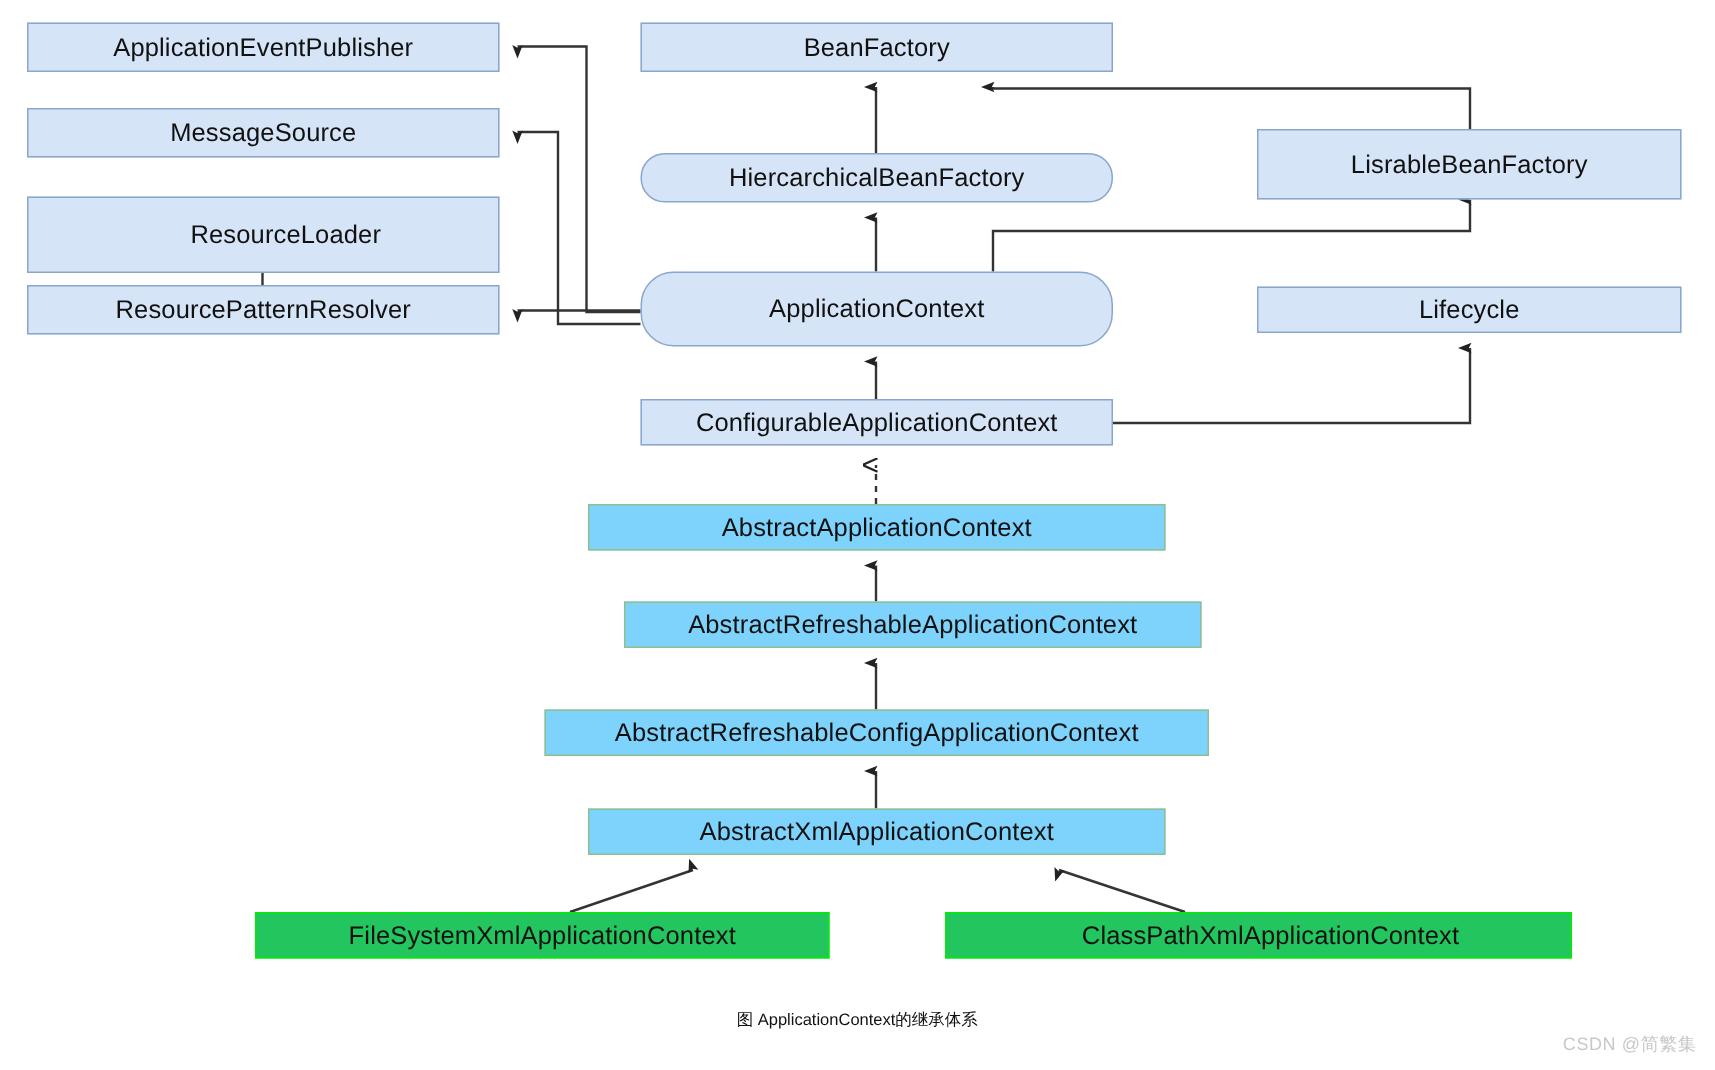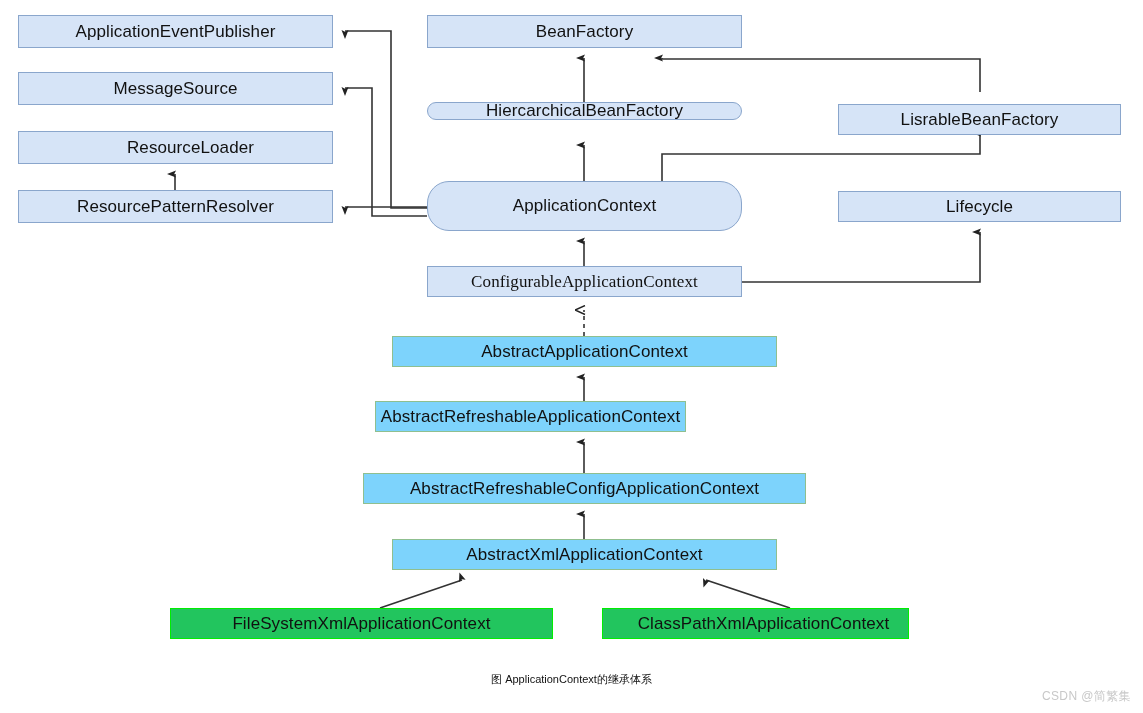--- a/index.html
+++ b/index.html
@@ -120,60 +120,60 @@
     </g>
   </svg>
 
   <div id="nodes">
       <div class="node blue" style="left: 18px; top: 15px; width: 315px; height: 33px;">
         <span>ApplicationEventPublisher</span>
       </div>
       <div class="node blue" style="left: 18px; top: 72px; width: 315px; height: 33px;">
         <span>MessageSource</span>
       </div>
-      <div class="node blue" style="left: 18px; top: 131px; width: 315px; height: 33px; padding-left: 30px;">
+      <div class="node blue" style="left: 18px; top: 131px; width: 315px; height: 51px; padding-left: 30px;">
         <span>ResourceLoader</span>
       </div>
       <div class="node blue" style="left: 18px; top: 190px; width: 315px; height: 33px;">
         <span>ResourcePatternResolver</span>
       </div>
       <div class="node blue" style="left: 427px; top: 15px; width: 315px; height: 33px;">
         <span>BeanFactory</span>
       </div>
-      <div class="node blue" style="left: 427px; top: 102px; width: 315px; height: 18px; border-radius: 16px;">
+      <div class="node blue" style="left: 427px; top: 102px; width: 315px; height: 33px; border-radius: 16px;">
         <span>HiercarchicalBeanFactory</span>
       </div>
-      <div class="node blue" style="left: 838px; top: 104px; width: 283px; height: 31px;">
+      <div class="node blue" style="left: 838px; top: 86px; width: 283px; height: 47px;">
         <span>LisrableBeanFactory</span>
       </div>
       <div class="node blue" style="left: 838px; top: 191px; width: 283px; height: 31px;">
         <span>Lifecycle</span>
       </div>
       <div class="node blue" style="left: 427px; top: 181px; width: 315px; height: 50px; border-radius: 22px;">
         <span>ApplicationContext</span>
       </div>
-      <div class="node blue" style="left: 427px; top: 266px; width: 315px; height: 31px; font-family: Liberation Serif, serif;">
+      <div class="node blue" style="left: 427px; top: 266px; width: 315px; height: 31px;">
         <span>ConfigurableApplicationContext</span>
       </div>
       <div class="node green-light" style="left: 392px; top: 336px; width: 385px; height: 31px;">
         <span>AbstractApplicationContext</span>
       </div>
-      <div class="node green-light" style="left: 375px; top: 401px; width: 311px; height: 31px;">
+      <div class="node green-light" style="left: 416px; top: 401px; width: 385px; height: 31px;">
         <span>AbstractRefreshableApplicationContext</span>
       </div>
       <div class="node green-light" style="left: 363px; top: 473px; width: 443px; height: 31px;">
         <span>AbstractRefreshableConfigApplicationContext</span>
       </div>
       <div class="node green-light" style="left: 392px; top: 539px; width: 385px; height: 31px;">
         <span>AbstractXmlApplicationContext</span>
       </div>
       <div class="node green-bright" style="left: 170px; top: 608px; width: 383px; height: 31px;">
         <span>FileSystemXmlApplicationContext</span>
       </div>
-      <div class="node green-bright" style="left: 602px; top: 608px; width: 307px; height: 31px; padding-left: 16px;">
+      <div class="node green-bright" style="left: 630px; top: 608px; width: 418px; height: 31px; padding-left: 16px;">
         <span>ClassPathXmlApplicationContext</span>
       </div>
     </div>
 
   <div id="caption">图 ApplicationContext的继承体系</div>
 
   <div id="watermark">CSDN @简繁集</div>
 
 </div>
 

